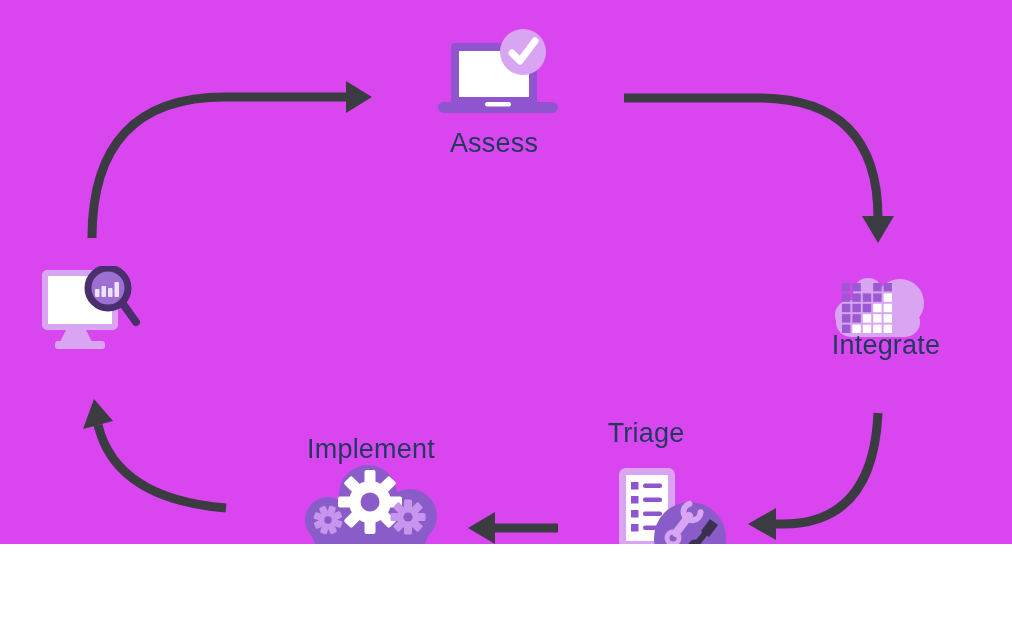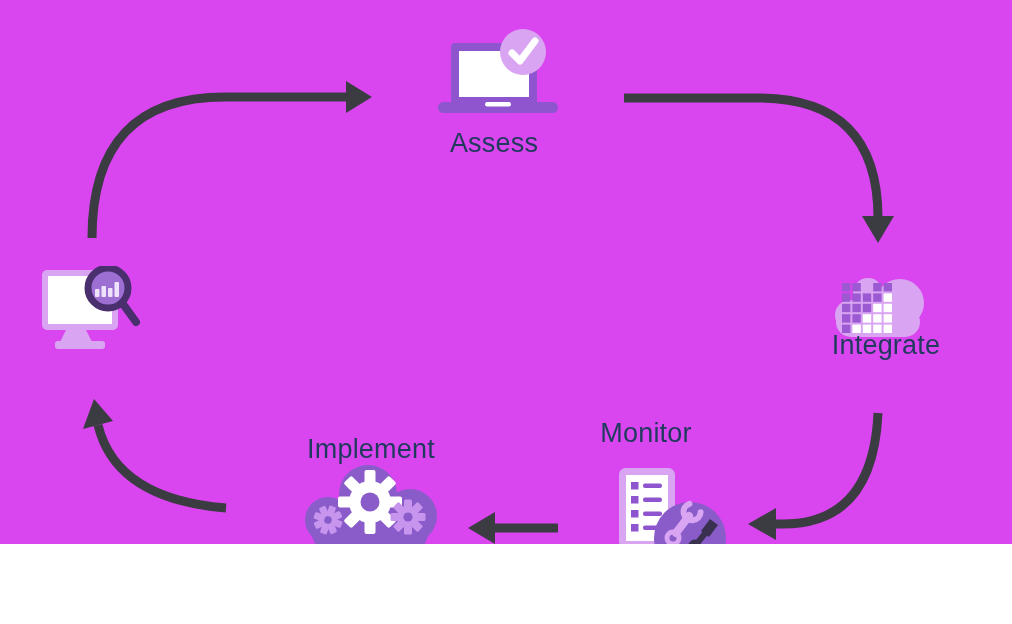--- a/index.html
+++ b/index.html
@@ -105,21 +105,21 @@
           <rect x="18.4" y="47.6" width="8.4" height="8.4" class="fill-white"></rect>
           <rect x="28.8" y="47.6" width="8.4" height="8.4" class="fill-white"></rect>
           <rect x="39.2" y="47.6" width="8.4" height="8.4" class="fill-white"></rect>
           <rect x="49.6" y="47.6" width="8.4" height="8.4" class="fill-white"></rect>
         </g>
     </svg>
     <div class="label" style="left:0;top:58px;width:100%;">Integrate</div>
   </div>
 
   <div class="node" style="left:600px;top:418px;width:132px;height:160px;">
-    <div class="label" style="left:0;top:0;width:92px;">Monitor</div>
+    <div class="label" style="left:0;top:0;width:92px;">Triage</div>
     <svg style="position:absolute;left:19px;top:50px;" width="112" height="110" viewBox="0 0 112 110">
       <g>
         <rect class="fill-white stroke-light" x="3.5" y="3.5" width="49" height="73" rx="3" stroke-width="7"></rect>
         <g class="fill-purple">
           <rect x="12" y="14" width="7.5" height="7.5"></rect>
             <rect x="24" y="15.5" width="19" height="4.5" rx="2"></rect>
           <rect x="12" y="28" width="7.5" height="7.5"></rect>
             <rect x="24" y="29.5" width="19" height="4.5" rx="2"></rect>
           <rect x="12" y="42" width="7.5" height="7.5"></rect>
             <rect x="24" y="43.5" width="19" height="4.5" rx="2"></rect>

